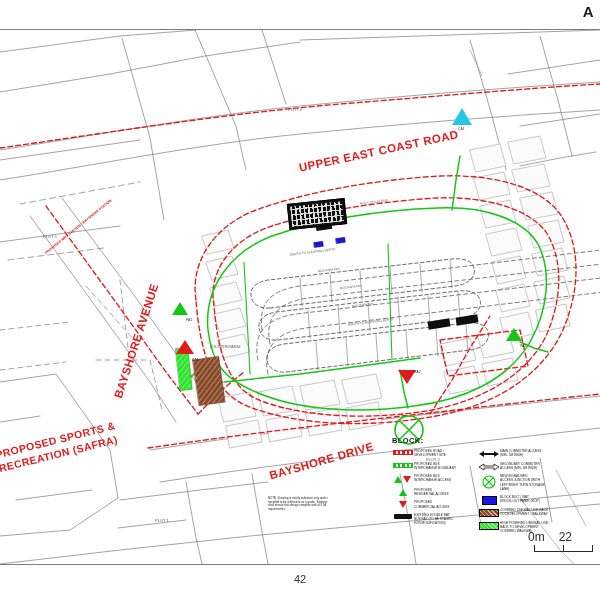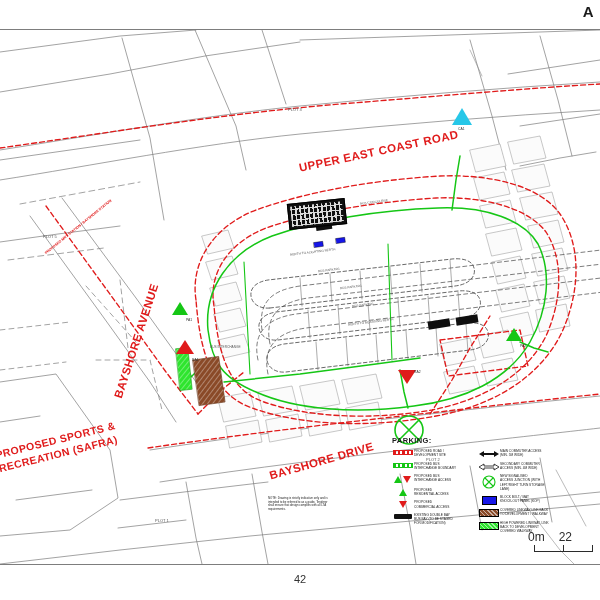--- a/index.html
+++ b/index.html
@@ -563,21 +563,21 @@
     <div class="tiny-grey" style="left:340px; top:255px; transform:rotate(-7deg);">BUS PARKING</div>
     <div class="tiny-grey" style="left:352px; top:273px; transform:rotate(-7deg);">BUS PARKING</div>
     <div class="tiny-grey" style="left:290px; top:220px; transform:rotate(-7deg);">BERTH TO ALIGHTING BERTH</div>
     <div class="tiny-grey" style="left:348px; top:290px; transform:rotate(-7deg);">BERTH TO BOARDING BERTH</div>
     <div class="tiny-grey" style="left:360px; top:170px; transform:rotate(-7deg);">BUS CONCOURSE</div>
     <div class="tiny-grey" style="left:210px; top:315px;">BUS INTERCHANGE</div>
 
   </div>
 
   <div id="legend">
-    <div class="legend-title">PARKING:</div>
+    <div class="legend-title">BLOCK:</div>
     <div class="legend-cols">
 
       <div class="legend-col">
 
         <div class="legend-row">
           <div class="legend-sym">
               <div class="sym-dash-red"></div>
             </div>
           <div class="legend-txt">PROPOSED ROAD /
 DEVELOPMENT SITE</div>

